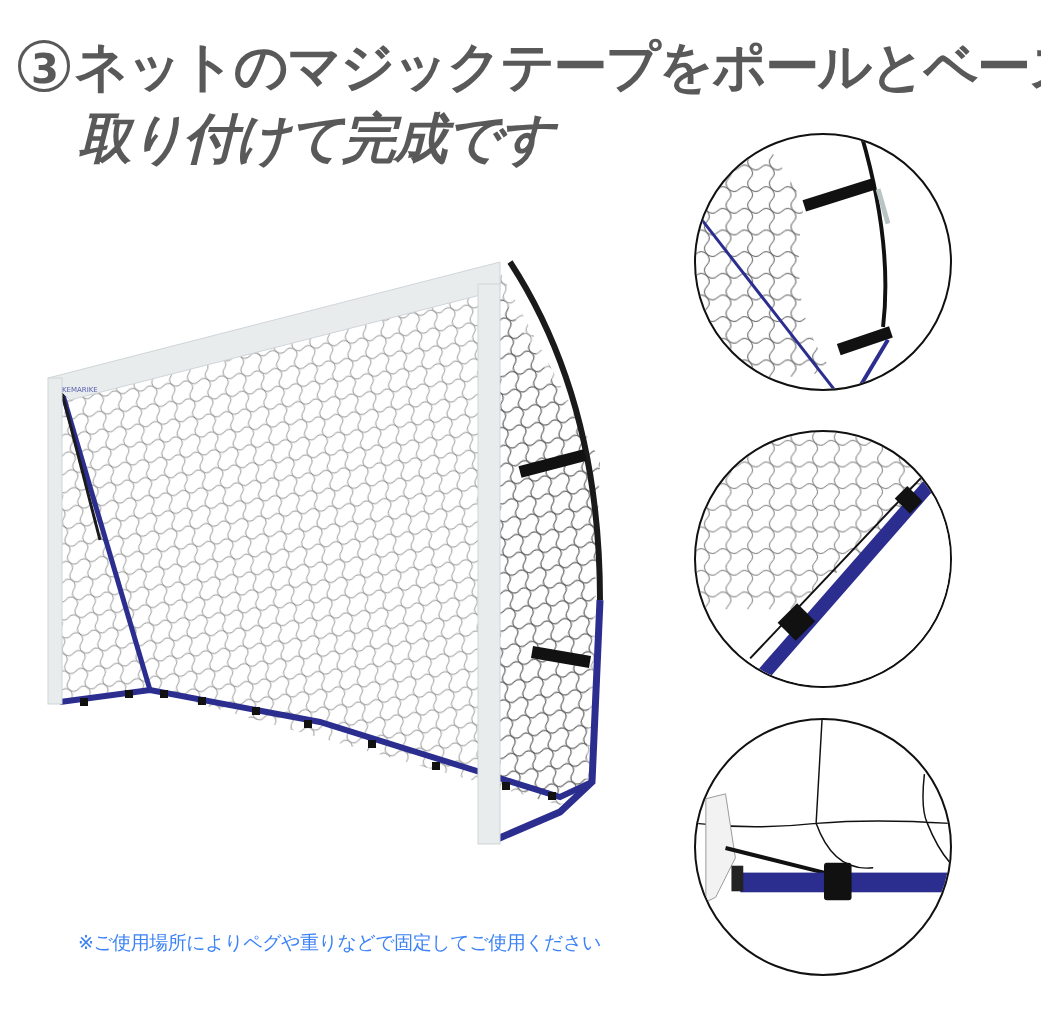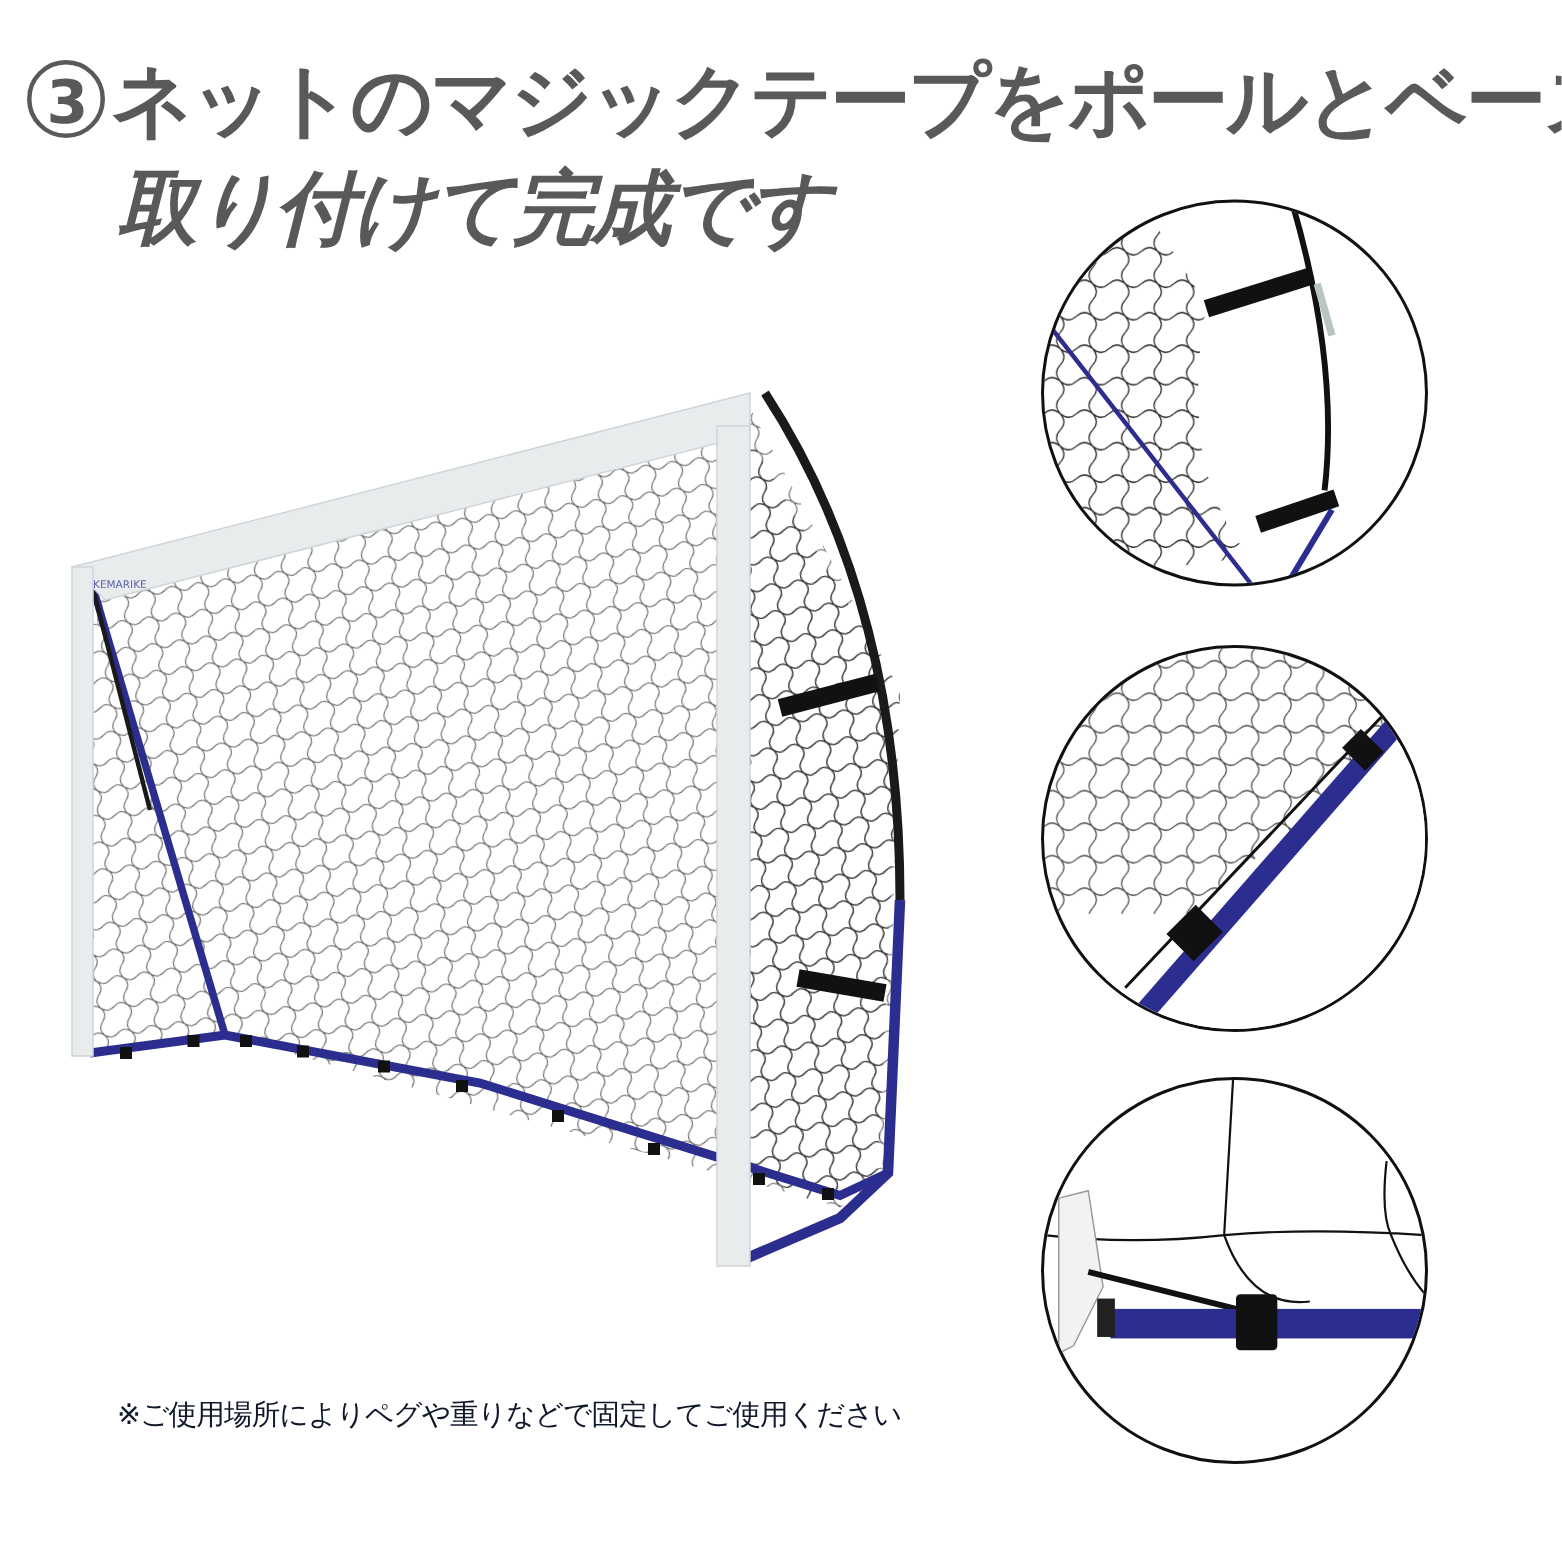--- a/index.html
+++ b/index.html
@@ -12,21 +12,21 @@
   .step-num { display:inline-block; width:52px; height:52px; border:3px solid #595959;
               border-radius:50%; text-align:center; line-height:52px; font-size:40px;
               vertical-align:top; margin-right:4px; box-sizing:border-box; }
   .goal { position:absolute; left:0; top:240px; width:640px; height:620px;text-align:center; }
   .inset { position:absolute; width:258px; height:258px; border-radius:50%;
            border:2px solid #111; overflow:hidden; background:#fff; box-sizing:border-box; }
   .inset svg { width:100%; height:100%; display:block; }
   .inset-1 { left:694px; top:133px; }
   .inset-2 { left:694px; top:430px; }
   .inset-3 { left:694px; top:718px; }
-  .note { position:absolute; left:78px; top:930px; font-size:19px; color:#0f172a;
+  .note { position:absolute; left:78px; top:930px; font-size:19px; color:#3b82f6;
           letter-spacing:-0.5px; white-space:nowrap; }
 </style>
 </head>
 <body>
 
 <div class="title l1">
   <span class="step-num">3</span><span>ネットのマジックテープをポールとベースに</span>
 </div>
 <div class="title l2">取り付けて完成です</div>
 

